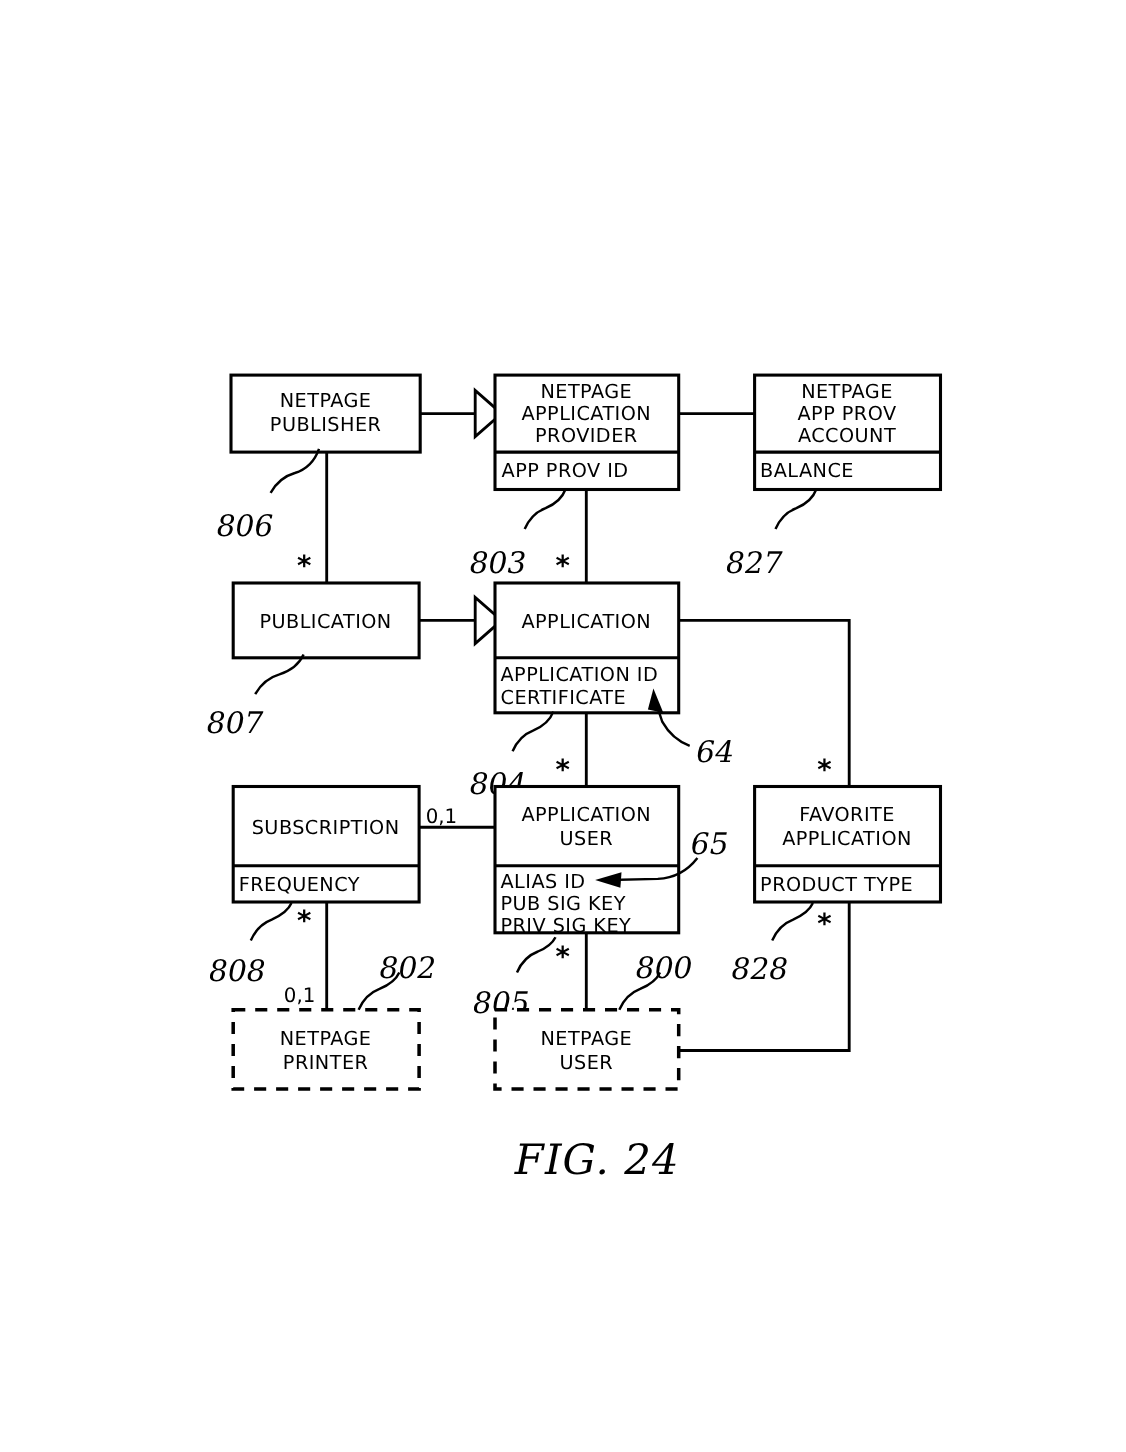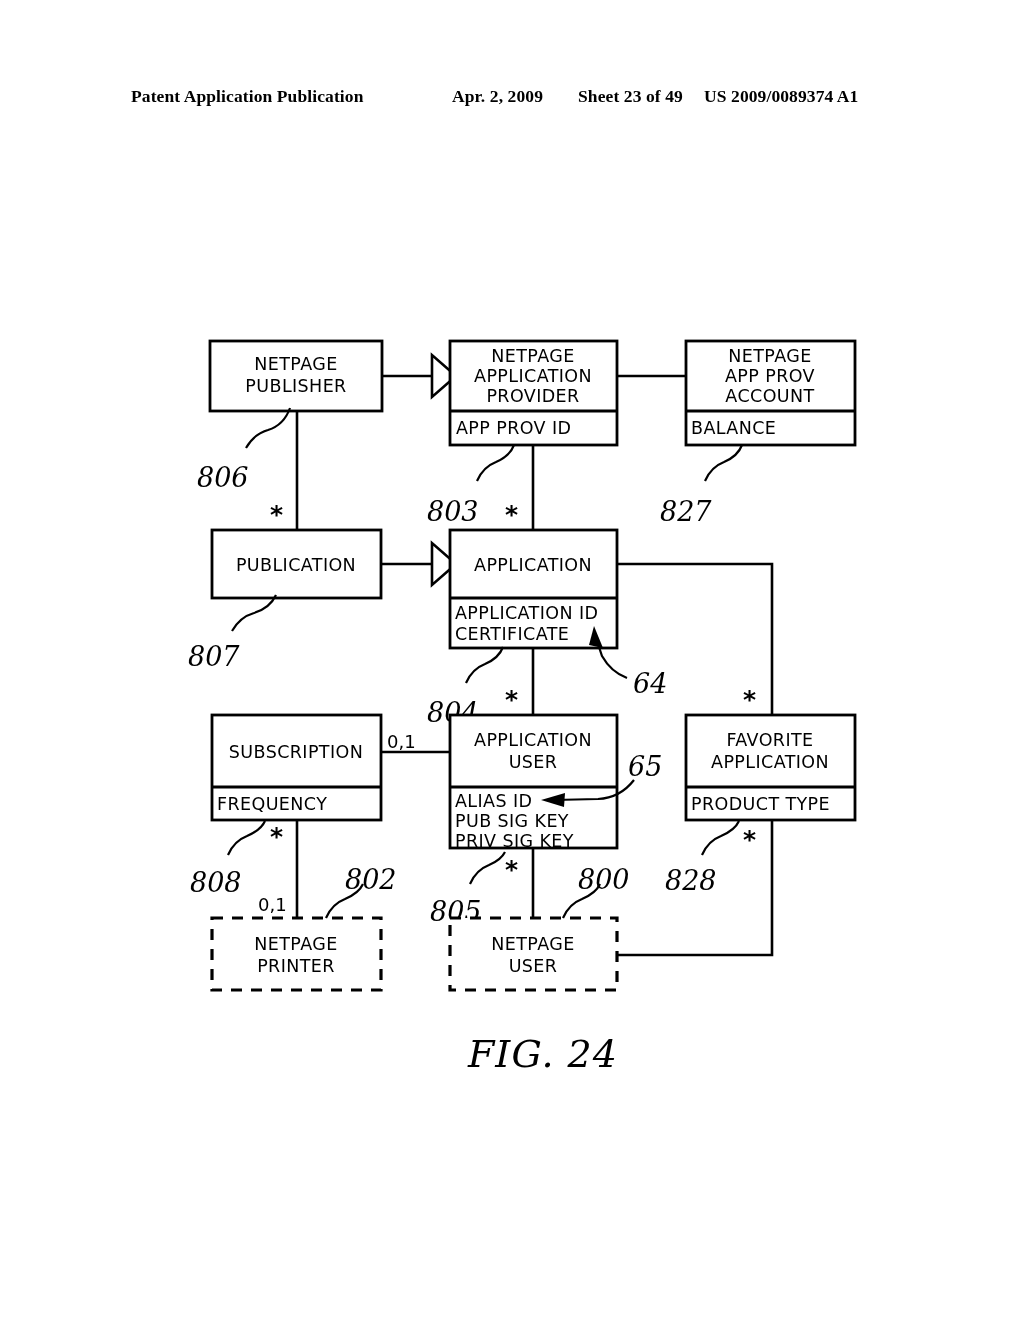--- a/index.html
+++ b/index.html
@@ -87,26 +87,20 @@
   .bx { stroke: #000; stroke-width: 2.8; fill: #fff; }
   .bxd { stroke: #000; stroke-width: 3.2; fill: #fff; stroke-dasharray: 11 9; }
   .sep { stroke: #000; stroke-width: 2.8; }
   .thin { stroke: #000; stroke-width: 2.2; fill: none; }
 </style>
 </head>
 <body>
 
 <div id="page">
 
-  <div class="hdr">
-    <span id="hdr-pub">Patent Application Publication</span>
-    <span id="hdr-date">Apr. 2, 2009</span>
-    <span id="hdr-sheet">Sheet 23 of 49</span>
-    <span id="hdr-num">US 2009/0089374 A1</span>
-  </div>
 
   <svg id="fig" viewBox="0 0 1024 1320">
 
     <g>
 
       <path class="ln" d="M382,376 L432,376"></path>
 
       <path class="ln" d="M617,376 L686,376"></path>
 
       <path class="ln" d="M297,411 L297,530"></path>

